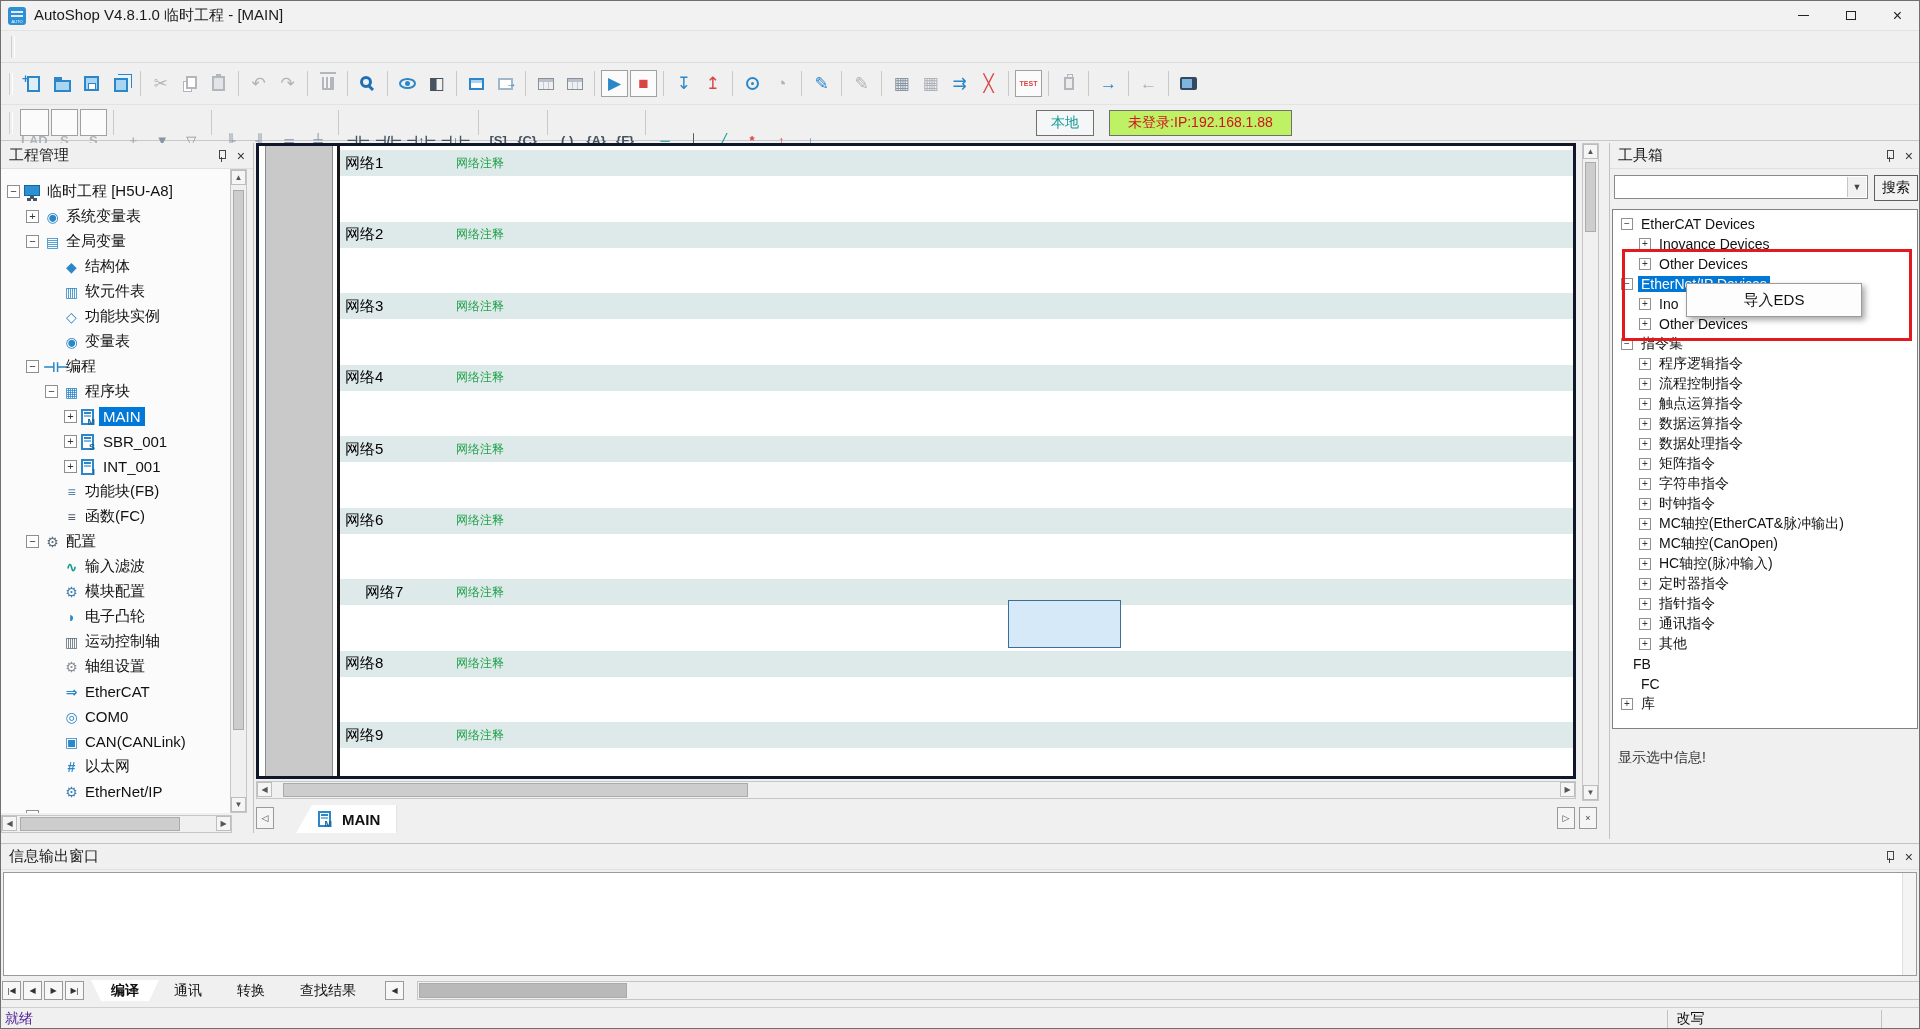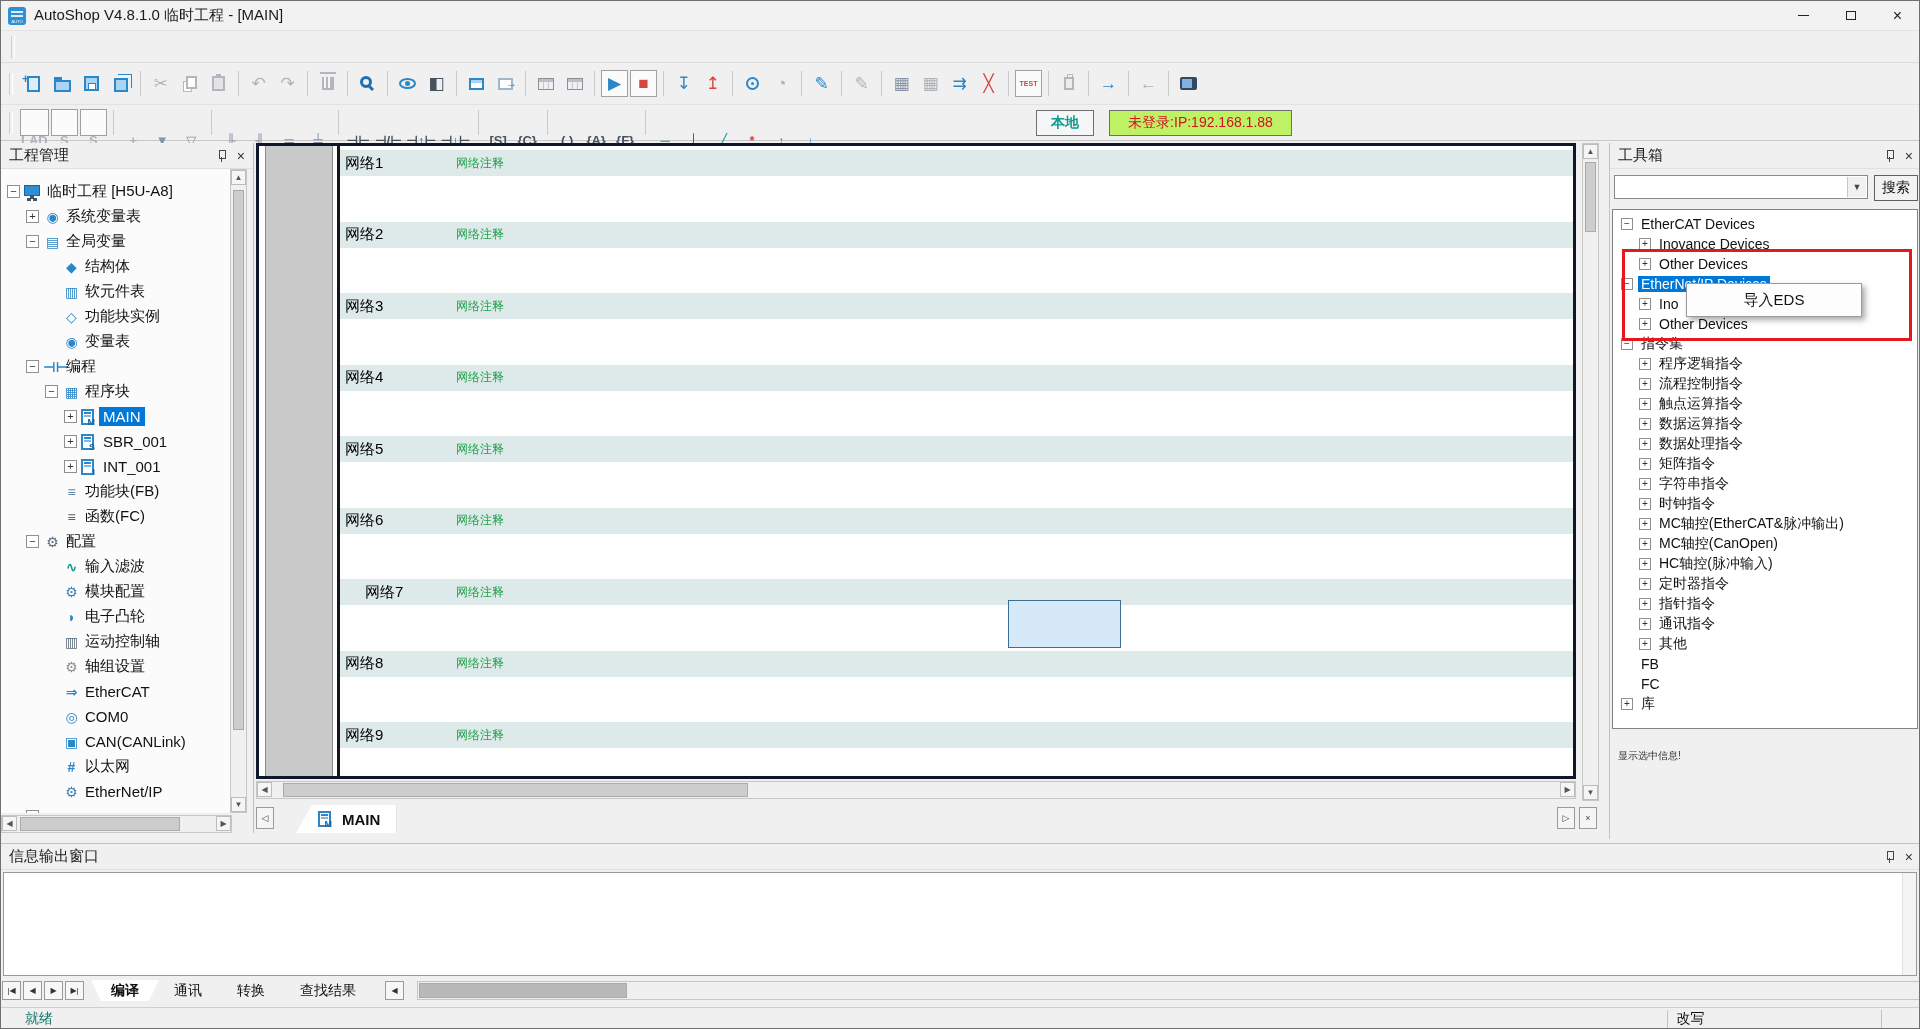--- a/index.html
+++ b/index.html
@@ -65,21 +65,21 @@
         repeating-linear-gradient(90deg, transparent 0 4px, #c3c9d0 4px 5px); }
   .mi.cam { width:13px; height:13px; border:2.5px solid #2b87c8; border-radius:50%; }
   .mi.cam::after { content:""; position:absolute; left:2.5px; top:2.5px; width:3px; height:3px; background:#2b87c8; border-radius:50%; }
   .mi.usb { width:10px; height:13px; border:2px solid #b3b7bd; background:#ececec; }
   .mi.usb::before { content:""; position:absolute; top:-5px; left:1px; width:4px; height:3px; border:1px solid #b3b7bd; }
   .mi.kbd { width:17px; height:13px; background:#34495e; border-radius:2px; }
   .mi.kbd::after { content:""; position:absolute; left:2px; top:2px; right:5px; bottom:2px; background:#7fb3e0; }
 
   .btn-local, .btn-login { position:absolute; top:5px; height:26px; border:1px solid #6f6f6f; background:#f4f6f8;
         display:flex; align-items:center; justify-content:center; font-size:14px; }
-  .btn-local { left:1035px; width:58px; color:#0f9b8e; font-weight:bold;text-align:center; }
+  .btn-local { left:1035px; width:58px; color:#0f9b8e; font-weight:normal;text-align:center; }
   .btn-login { left:1108px; width:183px; color:#cf1322; background:#bef264; }
 
   
   .cap { height:26px; display:flex; align-items:center; padding:0 8px; font-size:15px; color:#222;
          border-bottom:1px solid #e0e0e0; }
   .cap .sp { margin-left:auto; display:flex; gap:10px; align-items:center; }
   .pin { width:10px; height:12px; position:relative; display:inline-block; }
   .pin::before { content:""; position:absolute; left:2px; top:0; width:5px; height:7px; border:1px solid #444; background:#f0f0f0; }
   .pin::after { content:""; position:absolute; left:4px; top:7px; width:1px; height:5px; background:#444; }
   .capx { font-size:14px; color:#333; line-height:1; }
@@ -134,39 +134,39 @@
   #searchbox .drop { position:absolute; right:1px; top:1px; width:19px; bottom:1px; background:#f1f1f1; border-left:1px solid #c6c6c6;
                      display:flex; align-items:center; justify-content:center; font-size:9px; color:#444; }
   #searchbtn { width:44px; height:26px; border:1px solid #5f5f5f; background:#f2f2f2; font-size:14px; display:flex; align-items:center; justify-content:center; }
   #tbxtree { position:absolute; left:2px; top:66px; width:306px; height:520px; background:#fff; border:1px solid #828282; overflow:hidden; padding-top:4px; }
   .xrow { height:20px; display:flex; align-items:center; font-size:14px; white-space:nowrap; }
   .xrow .exp { width:12px; height:12px; font-size:10px; line-height:10px; margin-right:5px; }
   .xrow .tl { padding:0 3px; }
   #redbox { position:absolute; left:12px; top:106px; width:290px; height:92px; border:3px solid #e3191f; z-index:6; pointer-events:none; }
   #ctxmenu { position:absolute; left:76px; top:140px; width:176px; height:34px; background:#fdfdfd; border:1px solid #9b9b9b;
              box-shadow:3px 3px 6px rgba(0,0,0,.35); z-index:7; display:flex; align-items:center; justify-content:center; font-size:15px; color:#111; }
-  #tbx-info { position:absolute; left:8px; top:606px; font-size:10px; color:#333; }
+  #tbx-info { position:absolute; left:8px; top:606px; font-size:14px; color:#333; }
 
   
   #panel-bottom { position:absolute; left:0; top:842px; width:1920px; height:164px; background:#f0f0f0; border-top:1px solid #c2c2c2; }
   #outbox { position:absolute; left:2px; top:28px; width:1914px; height:104px; background:#fff; border:1px solid #9a9a9a; }
   #outbox .vscroll { position:absolute; right:0; top:0; width:14px; height:100%; background:#f4f4f4; border-left:1px solid #e0e0e0; }
   #outtabrow { position:absolute; left:0; top:136px; width:1920px; height:24px; display:flex; align-items:flex-start; }
   .nbtn { width:19px; height:19px; border:1px solid #9a9a9a; background:#f7f7f7; display:flex; align-items:center; justify-content:center;
           font-size:8px; color:#333; margin:1px 1px 0 1px; }
   .btab { height:21px; padding:0 20px; margin:0 -5px 16px 0; display:flex; align-items:center; justify-content:center; font-size:14px;
           background:#f0f0f0; clip-path:polygon(0 0, 100% 0, calc(100% - 10px) 100%, 10px 100%); filter:drop-shadow(0 0 1px #777); }
   .btab.active { background:#fff; font-weight:bold; z-index:2; }
   #outscroll { position:relative; flex:1; height:19px; margin-top:1px; background:#f0f0f0; border:1px solid #c6c6c6; margin-left:12px; }
   #outscroll .sthumb { left:1px; top:1px; width:208px; height:15px; background:#b9b9b9; }
 
   
   #statusbar { position:absolute; left:0; top:1006px; width:1920px; height:23px; background:#f0f0f0; border-top:1px solid #cfcfcf;
                display:flex; align-items:center; font-size:14px; }
-  #status-ready { margin-left:24px; color:#0f766e;text-align:center; }
+  #status-ready { margin-left:4px; color:#4c1d95;text-align:center; }
   .scell { height:19px; display:flex; align-items:center; justify-content:center; border-left:1px solid #c2c2c2; padding:0 10px; white-space:pre; }
   #status-right { margin-left:auto; display:flex; height:23px; align-items:center; }
   #status-mode { width:46px; }
   #status-pos { width:168px; justify-content:flex-start;margin-top:36px; }
 </style>
 </head>
 <body>
 
 <div class="titlebar">
   <div class="appicon"></div>
@@ -720,21 +720,21 @@
         <span class="tl">指针指令</span>
       </div>
       <div class="xrow" style="padding-left: 26px;">
         <span class="exp">+</span>
         <span class="tl">通讯指令</span>
       </div>
       <div class="xrow" style="padding-left: 26px;">
         <span class="exp">+</span>
         <span class="tl">其他</span>
       </div>
-      <div class="xrow" style="padding-left: 8px;">
+      <div class="xrow" style="">
         <span class="expsp"></span>
         <span class="tl">FB</span>
       </div>
       <div class="xrow" style="padding-left: 8px;">
         <span class="expsp"></span>
         <span class="tl">FC</span>
       </div>
       <div class="xrow" style="padding-left: 8px;">
         <span class="exp">+</span>
         <span class="tl">库</span>

